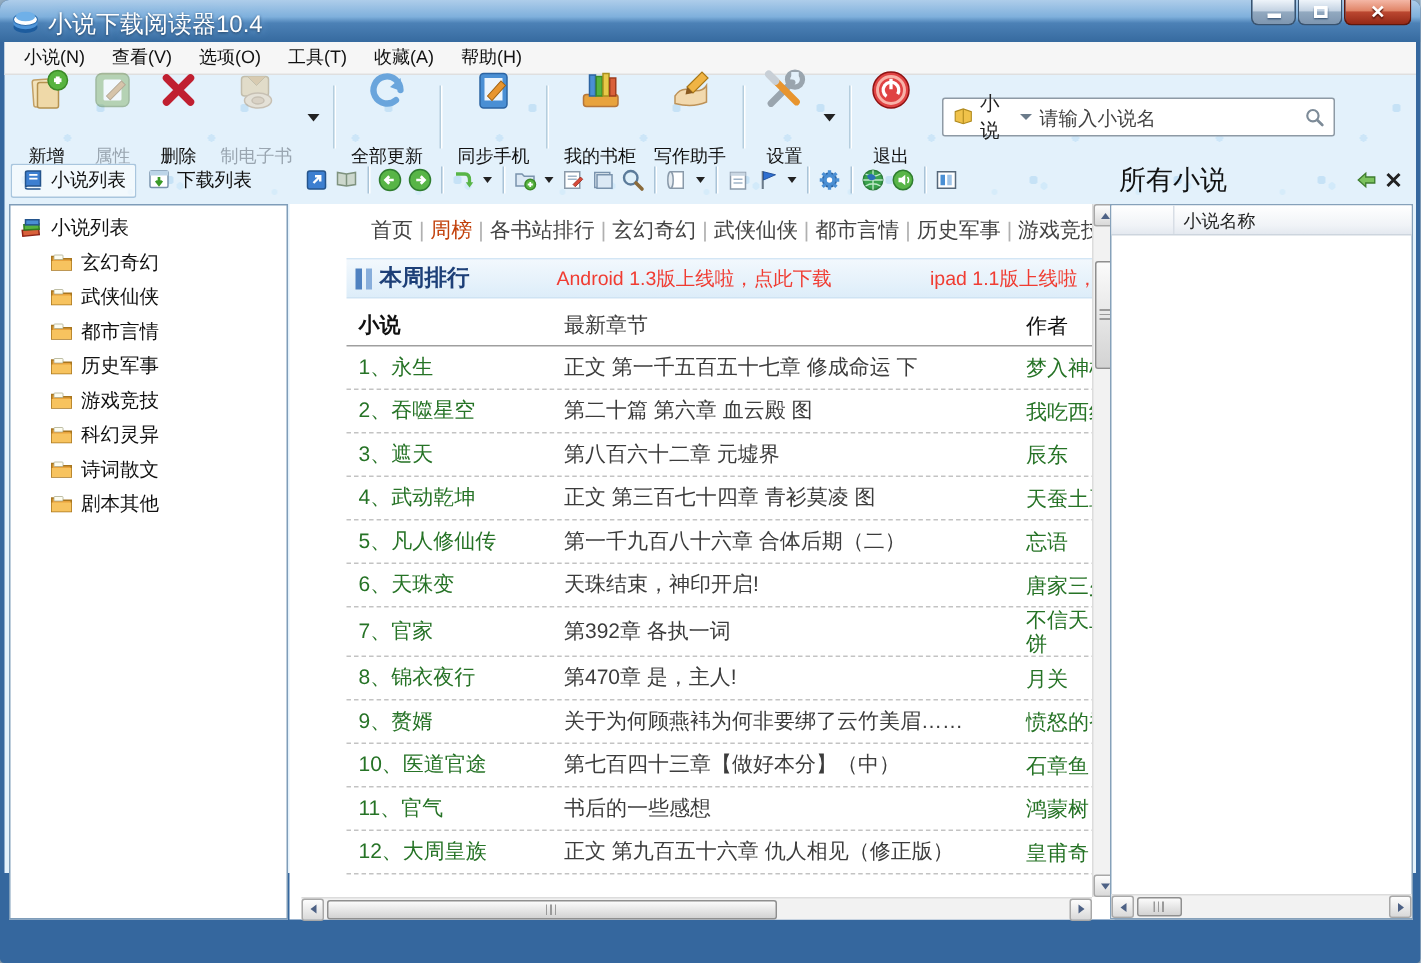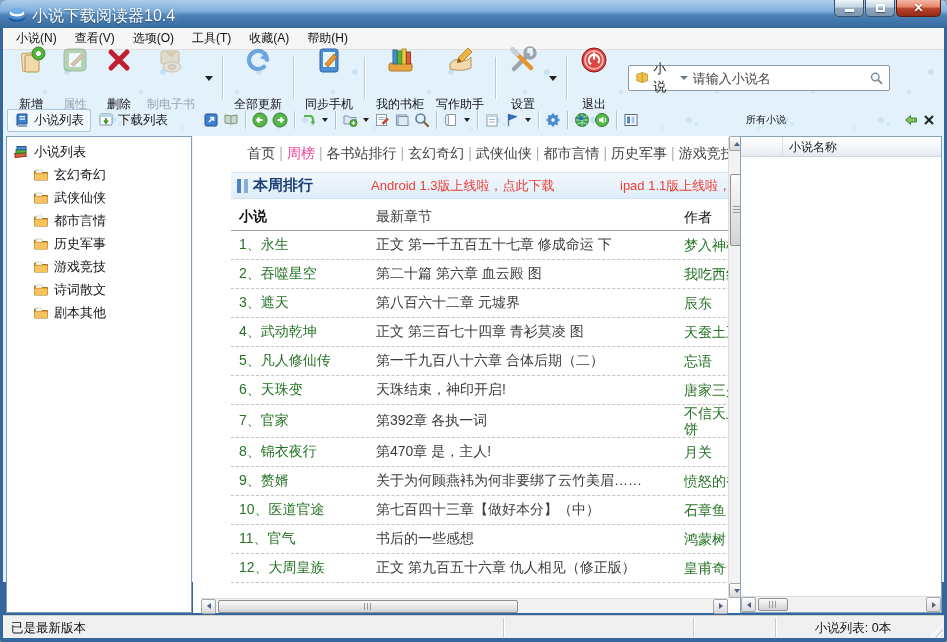--- a/index.html
+++ b/index.html
@@ -65,37 +65,37 @@
   .list-tab.active { background:rgba(255,255,255,.55); box-shadow:inset 0 0 0 1px #a9c6de; }
   .mini { width:16px; height:16px; display:block; }
   .bsep { width:1px; height:18px; background:#aac4d8; box-shadow:1px 0 0 #fff; margin:0 4px; }
   .bico { width:20px; height:20px; display:flex; align-items:center; justify-content:center; border-radius:2px; }
   .sm-arrow { width:0; height:0; border-left:3.5px solid transparent; border-right:3.5px solid transparent;
     border-top:4px solid #222; margin:0 3px; }
 
   
   .right-header { position:absolute; left:737px; top:80px; width:202px; height:24px;
     display:flex; align-items:center; padding:0 4px; }
-  .right-title { font-size:10px; color:#111; flex:1; padding-left:2px; }
+  .right-title { font-size:18px; color:#111; flex:1; padding-left:2px; }
   .rh-btn { width:18px; height:18px; display:flex; align-items:center; justify-content:center; }
 
   
   .tree-panel { position:absolute; left:3px; top:108px; width:186px; height:477px;
     background:#fff; border:1px solid #7f9db9; overflow:hidden; }
   .tree-root { display:flex; align-items:center; gap:5px; padding:6px 0 2px 6px; font-size:13px; color:#111; }
   .tree-item { display:flex; align-items:center; gap:5px; padding:3px 0 3px 26px; font-size:13px; color:#111; height:23px; }
 
   
   .browser { position:absolute; left:190px; top:108px; width:550px; height:477px; background:#fff; }
   .b-content { position:absolute; left:0; top:0; width:535px; height:462px; overflow:hidden; }
   .page { margin-left:38px; width:600px; }
   .webnav { width:520px; margin-top:9px; text-align:center; font-size:14px; color:#444; white-space:nowrap; }
   .webnav .sep { color:#b0b0b0; margin:0 4px; }
   .webnav a { color:#444; text-decoration:none; }
-  .webnav a.active { color:#ec4899; }
+  .webnav a.active { color:#c2410c; }
   .banner { position:relative; margin-top:9px; height:27px; width:600px;
     background:linear-gradient(#f2f8fd,#ddedf9); border-top:1px solid #d3e6f5; border-bottom:1px solid #cfe3f3;
     display:flex; align-items:center; }
   .banner-title { display:flex; align-items:center; gap:5px; margin-left:6px;
     font-size:15px; font-weight:bold; color:#1d3f77; }
   .bars { display:inline-block; width:11px; height:14px;
     background:linear-gradient(90deg,#4f81c0 0 4px, transparent 4px 7px, #88aedb 7px 11px); }
   .promo { position:absolute; font-size:13px; color:#f03c32; white-space:nowrap; }
   .promo.android { left:140px; }
   .promo.ipad { left:389px; }
@@ -499,20 +499,28 @@
             <rect x="3" y="3" width="6" height="3" rx="0.5" fill="#fdfdf2" stroke="#a8a88a" stroke-width="0.5"></rect>
           </svg>
         <span>游戏竞技</span>
       </div>
       <div class="tree-item">
         <svg class="mini" viewBox="0 0 16 16">
             <path d="M1.5 4 L6 4 L7.5 5.5 L14.5 5.5 L14.5 13 L1.5 13 Z" fill="#e8a33d" stroke="#a8761e"></path>
             <path d="M1.5 7 L14.5 7 L14.5 13 L1.5 13 Z" fill="#f7c35f"></path>
             <rect x="3" y="3" width="6" height="3" rx="0.5" fill="#fdfdf2" stroke="#a8a88a" stroke-width="0.5"></rect>
           </svg>
+        <span>科幻灵异</span>
+      </div>
+      <div class="tree-item">
+        <svg class="mini" viewBox="0 0 16 16">
+            <path d="M1.5 4 L6 4 L7.5 5.5 L14.5 5.5 L14.5 13 L1.5 13 Z" fill="#e8a33d" stroke="#a8761e"></path>
+            <path d="M1.5 7 L14.5 7 L14.5 13 L1.5 13 Z" fill="#f7c35f"></path>
+            <rect x="3" y="3" width="6" height="3" rx="0.5" fill="#fdfdf2" stroke="#a8a88a" stroke-width="0.5"></rect>
+          </svg>
         <span>诗词散文</span>
       </div>
       <div class="tree-item">
         <svg class="mini" viewBox="0 0 16 16">
             <path d="M1.5 4 L6 4 L7.5 5.5 L14.5 5.5 L14.5 13 L1.5 13 Z" fill="#e8a33d" stroke="#a8761e"></path>
             <path d="M1.5 7 L14.5 7 L14.5 13 L1.5 13 Z" fill="#f7c35f"></path>
             <rect x="3" y="3" width="6" height="3" rx="0.5" fill="#fdfdf2" stroke="#a8a88a" stroke-width="0.5"></rect>
           </svg>
         <span>剧本其他</span>
       </div>
@@ -638,23 +646,15 @@
           </div>
         <div class="sb-thumb" style="width:30px;height:13px;margin-left:2px;">
             <div class="grip-h"></div>
           </div>
         <div class="sb-btn" style="margin-left:auto;">
             <div class="tri-right"></div>
           </div>
       </div>
     </div>
 
-    <div class="statusbar">
-      <span class="st-msg">已是最新版本</span>
-      <div class="st-div" style="left:500px;"></div>
-      <div class="st-div" style="left:690px;"></div>
-      <div class="st-div" style="left:772px;"></div>
-      <span class="st-count">小说列表: 0本</span>
-      <div class="grip"></div>
-    </div>
 
   </div>
 </div>
 
 </body></html>

